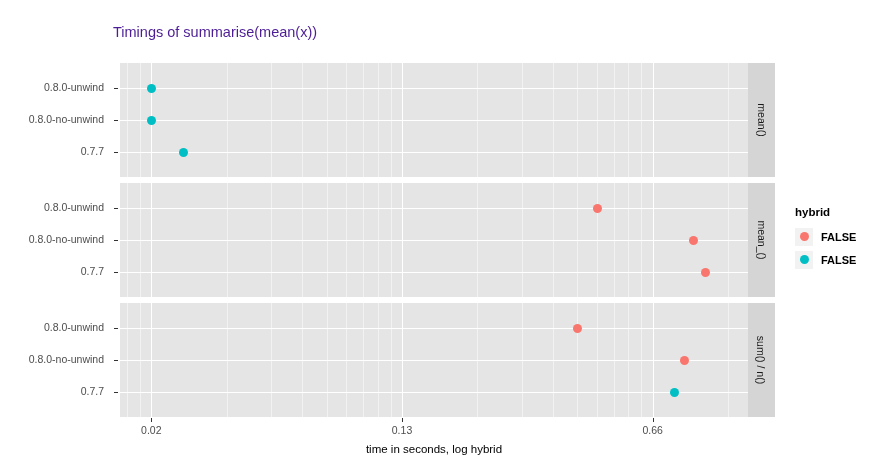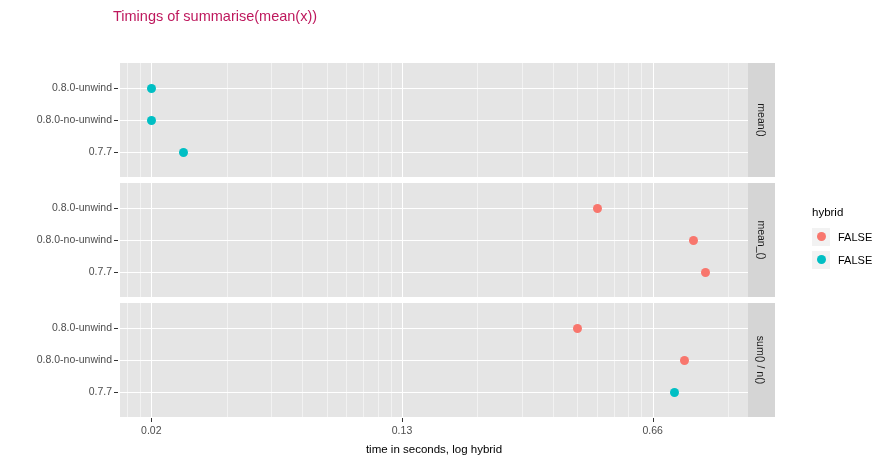--- a/index.html
+++ b/index.html
@@ -3,21 +3,21 @@
 <meta charset="utf-8">
 <style>
   html,body{margin:0;padding:0;}
   body{
     width:876px;height:464px;background:#ffffff;
     font-family:"Liberation Sans","DejaVu Sans",sans-serif;
     color:#000;overflow:hidden;position:relative;
   }
   #plot{position:absolute;left:0;top:0;width:876px;height:464px;}
 
-  .title{position:absolute;left:113px;top:8px;font-size:14.5px;color:#be185d;white-space:nowrap;}
+  .title{position:absolute;left:113px;top:24px;font-size:14.5px;color:#4c1d95;white-space:nowrap;}
   .subtitle{position:absolute;left:113px;top:29px;font-size:11.5px;color:#000;line-height:15px;white-space:nowrap;}
   .subtitle div{white-space:nowrap;}
 
   
   .panel{position:absolute;left:120px;width:628px;background:#e5e5e5;}
   .panel.p0{top:63px;height:114px;}
   .panel.p1{top:183px;height:114px;}
   .panel.p2{top:303px;height:114px;}
 
   .gridmaj{position:absolute;top:0;bottom:0;width:1px;background:#ffffff;}
@@ -30,32 +30,32 @@
   .strip{position:absolute;left:748px;width:27px;background:#d5d5d5;
          display:flex;align-items:center;justify-content:center;}
   .strip.p0{top:63px;height:114px;}
   .strip.p1{top:183px;height:114px;}
   .strip.p2{top:303px;height:114px;}
   .strip span{
     font-size:10.5px;color:#1a1a1a;white-space:nowrap;
     transform:rotate(90deg);
   }
   .ylabwrap{position:absolute;left:0;width:112px;height:0;}
-  .ylabwrap span{position:absolute;right:0;top:-7px;font-size:10.5px;color:#4d4d4d;white-space:nowrap;}
+  .ylabwrap span{position:absolute;right:8px;top:-7px;font-size:10.5px;color:#4d4d4d;white-space:nowrap;}
   .ytick{position:absolute;left:114px;width:4px;height:1px;background:#333;}
 
   
   .xtick{position:absolute;top:418px;width:1px;height:4px;background:#333;}
   .xlabel{position:absolute;top:424px;font-size:10.5px;color:#4d4d4d;
           transform:translateX(-50%);white-space:nowrap;}
   .axis-title{position:absolute;top:443px;left:120px;width:628px;text-align:center;
               font-size:11.5px;color:#000;}
 
   
-  .legend{position:absolute;left:812px;top:206px;}
+  .legend{position:absolute;left:795px;top:206px;font-weight:bold;}
   .legend-title{font-size:11.5px;color:#000;margin-bottom:7px;}
   .legend-row{display:flex;align-items:center;height:23px;}
   .legend-key{width:18px;height:18px;background:#f2f2f2;display:flex;
               align-items:center;justify-content:center;margin-right:8px;}
   .legend-dot{width:9px;height:9px;border-radius:50%;}
   .legend-label{font-size:11px;color:#000;}
 </style>
 </head>
 <body>
 

